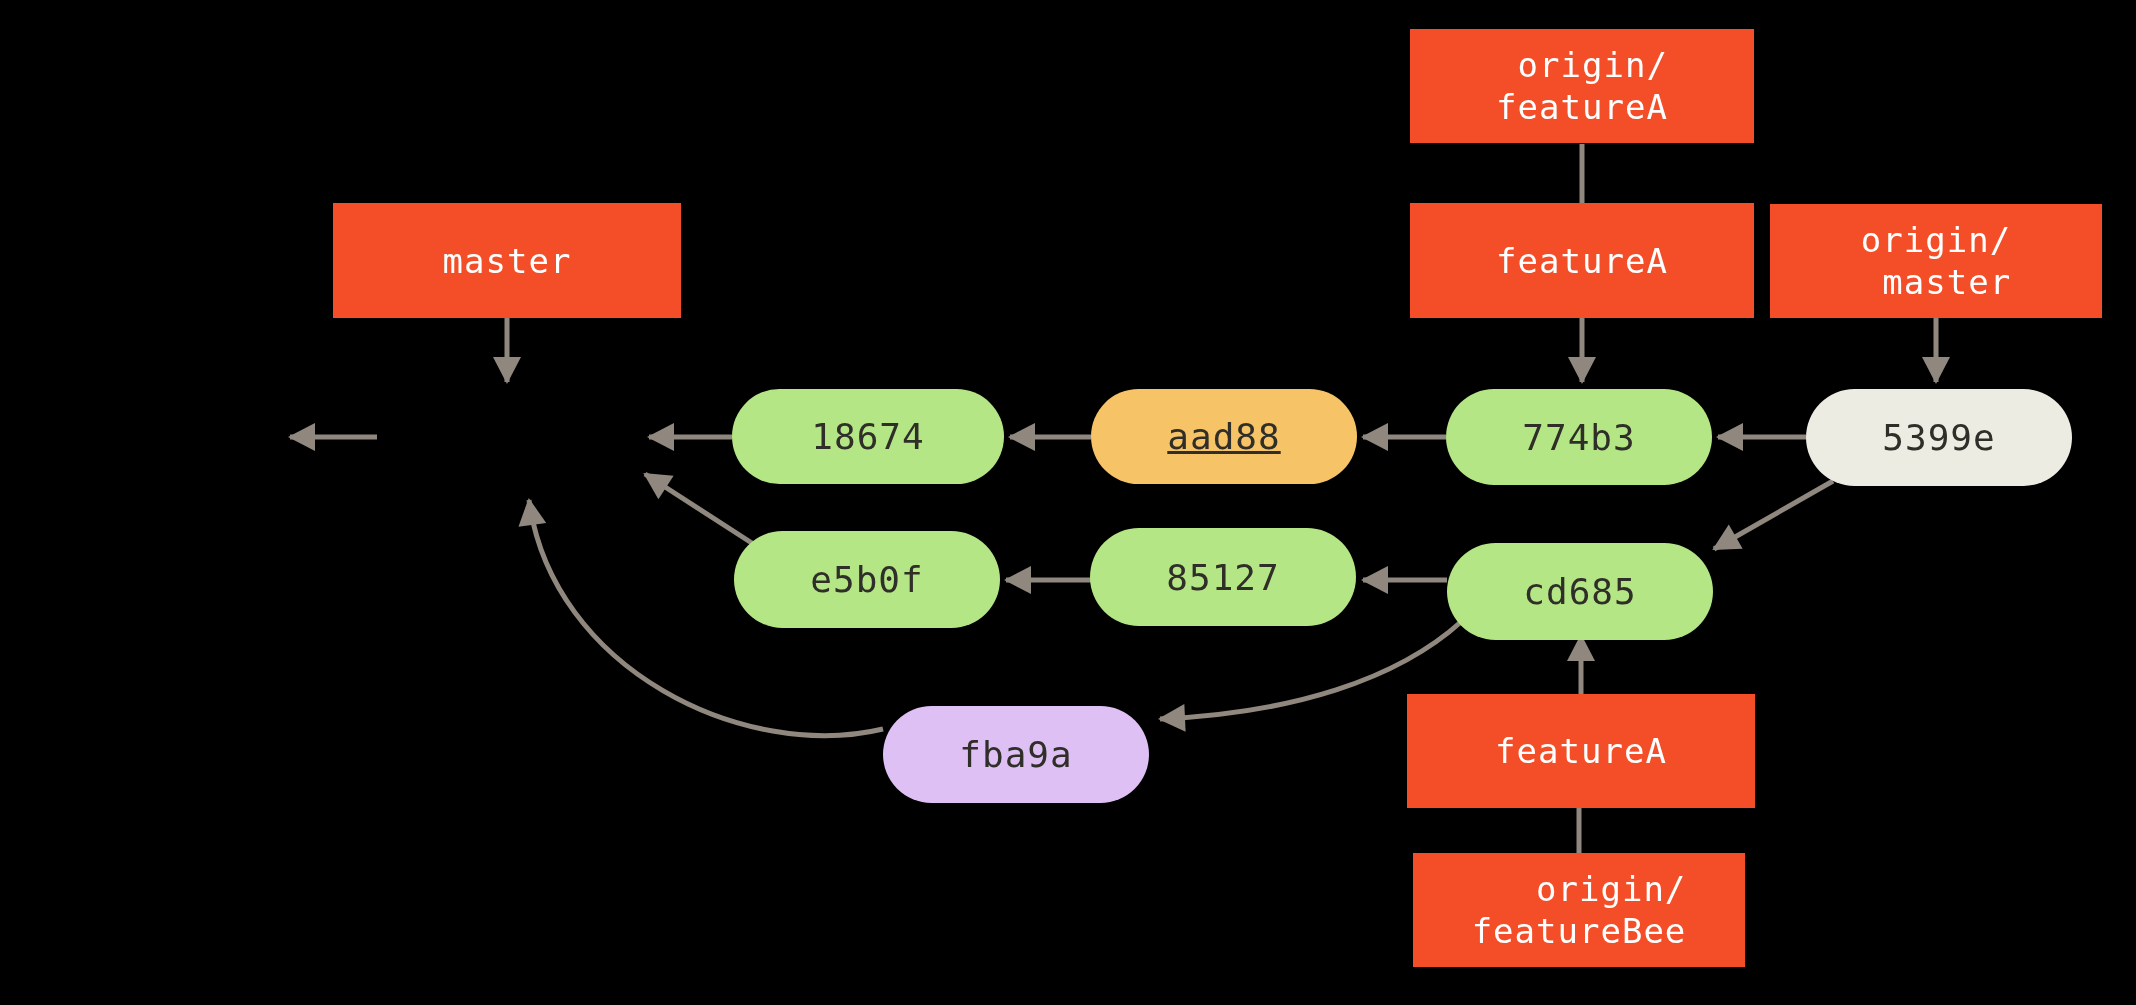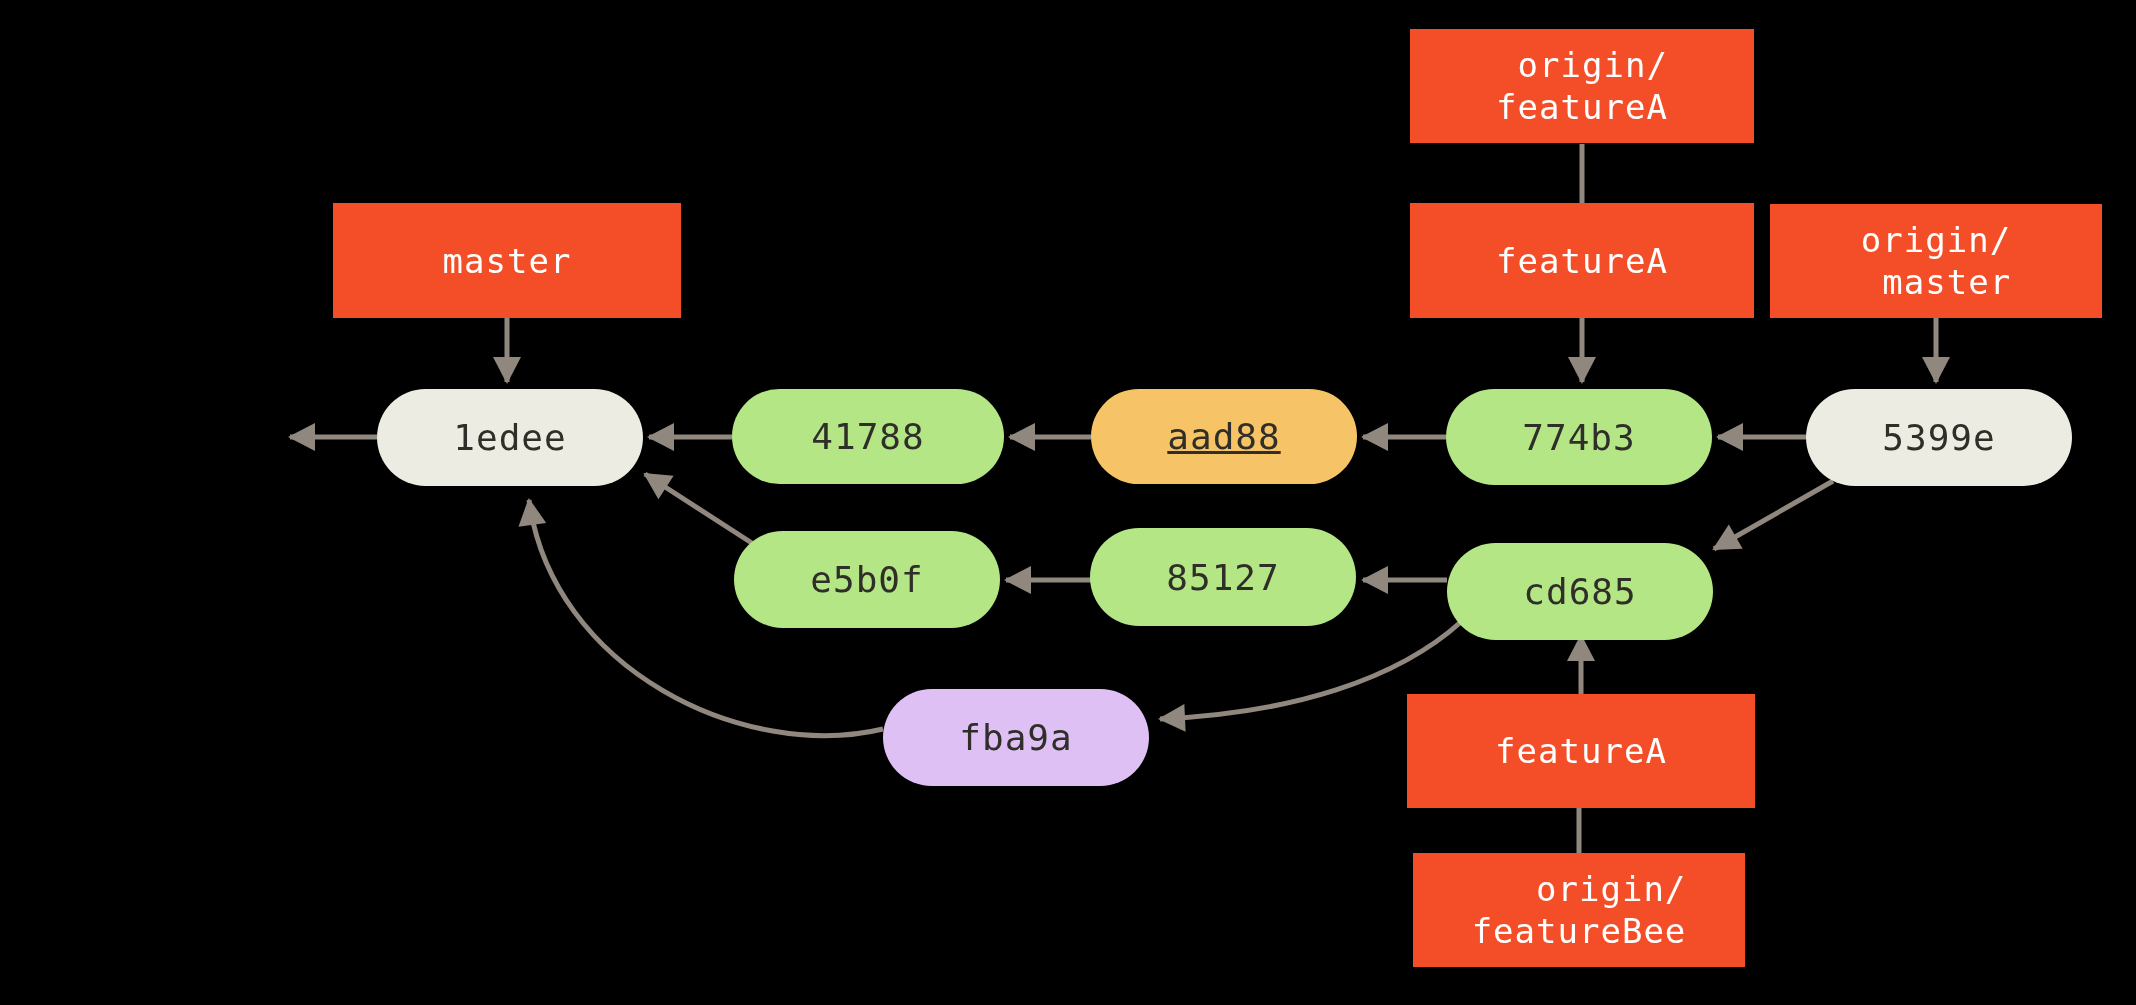--- a/index.html
+++ b/index.html
@@ -82,31 +82,30 @@
     <path class="edge" d="M 1462 621 C 1397 680, 1292 713, 1160 719" marker-end="url(#arrow)"></path>
 
     <path class="edge" d="M 507 318 L 507 382" marker-end="url(#arrow)"></path>
     <path class="edge" d="M 1582 144 L 1582 203"></path>
     <path class="edge" d="M 1582 318 L 1582 382" marker-end="url(#arrow)"></path>
     <path class="edge" d="M 1936 318 L 1936 382" marker-end="url(#arrow)"></path>
     <path class="edge" d="M 1581 694 L 1581 636" marker-end="url(#arrow)"></path>
     <path class="edge" d="M 1579 853 L 1579 808"></path>
   </svg>
 
-  <div class="node pill neutral" style="left:377px;  top:389px; width:266px; height:97px;">1edee</div>
-  <div class="node pill green" style="left:732px;  top:389px; width:272px; height:95px;">41788</div>
+  <div class="node pill green" style="left:732px;  top:389px; width:272px; height:95px;">18674</div>
   <div class="node pill orange" style="left:1091px; top:389px; width:266px; height:95px;">aad88</div>
   <div class="node pill green" style="left:1446px; top:389px; width:266px; height:96px;">774b3</div>
   <div class="node pill neutral" style="left:1806px; top:389px; width:266px; height:97px;">5399e</div>
 
   <div class="node pill green" style="left:734px;  top:531px; width:266px; height:97px;">e5b0f</div>
   <div class="node pill green" style="left:1090px; top:528px; width:266px; height:98px;">85127</div>
   <div class="node pill green" style="left:1447px; top:531px; width:266px; height:97px;margin-top:12px;">cd685</div>
 
-  <div class="node pill purple" style="left:883px;  top:689px; width:266px; height:97px;">fba9a</div>
+  <div class="node pill purple" style="left:883px;  top:706px; width:266px; height:97px;">fba9a</div>
 
   <div class="node tag" style="left:333px;  top:203px; width:348px; height:115px;">master</div>
   <div class="node tag" style="left:1410px; top:29px;  width:344px; height:114px;">origin/
 featureA</div>
   <div class="node tag" style="left:1410px; top:203px; width:344px; height:115px;">featureA</div>
   <div class="node tag" style="left:1770px; top:204px; width:332px; height:114px;">origin/
 master</div>
   <div class="node tag" style="left:1407px; top:694px; width:348px; height:114px;">featureA</div>
   <div class="node tag" style="left:1413px; top:853px; width:332px; height:114px;">origin/
 featureBee</div>

